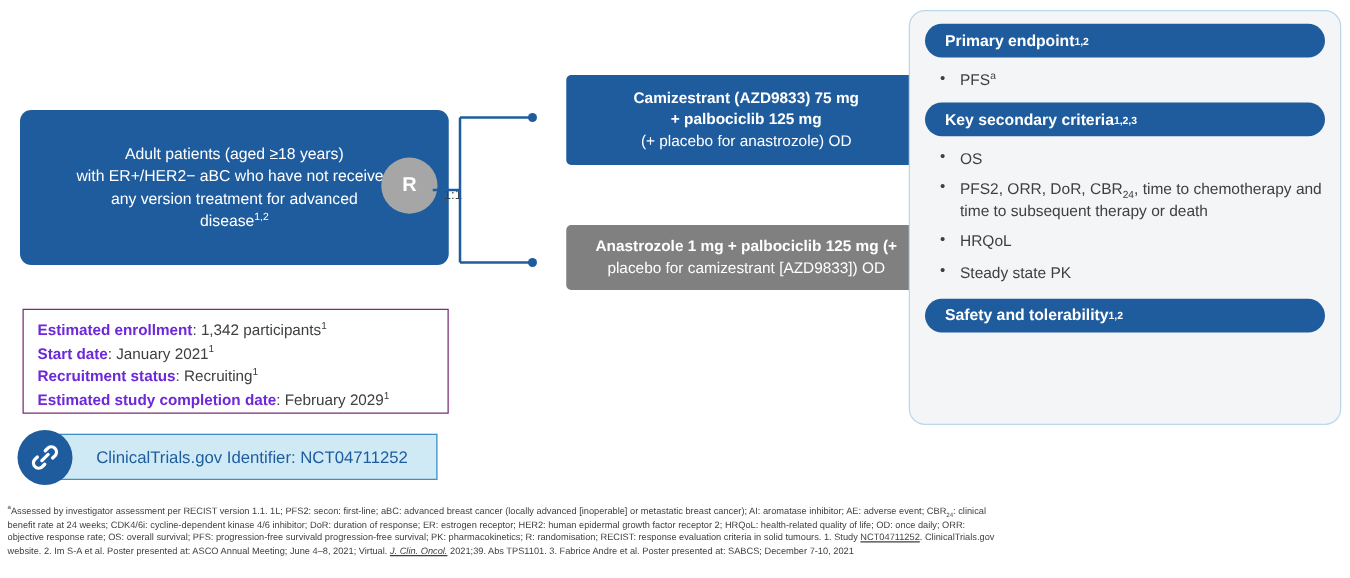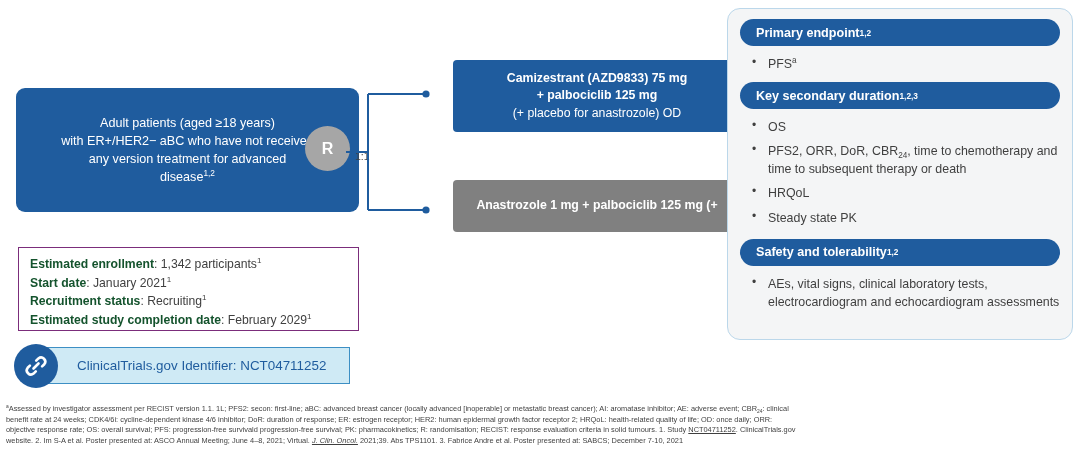--- a/index.html
+++ b/index.html
@@ -52,21 +52,21 @@
   .arm-2{left:425px;top:180px;width:288px;height:52px;background:#808080;border-radius:4px;}
   .arm b{font-weight:bold;}
 
   
   .details{
     position:absolute;left:18px;top:247px;width:341px;height:84px;
     border:1.6px solid #7B2D7B;background:#ffffff;box-sizing:border-box;
     padding:7px 11px;
   }
   .details .row{font-size:12.2px;line-height:1.52;color:#3f3f3f;white-space:nowrap;}
-  .details .row b{color:#14532d;font-weight:bold;}
+  .details .row b{color:#6d28d9;font-weight:bold;}
 
   
   .ct-wrap{position:absolute;left:14px;top:344px;height:44px;}
   .ct-circle{
     position:absolute;left:0;top:0;width:44px;height:44px;border-radius:50%;
     background:#1F5C9E;display:flex;align-items:center;justify-content:center;z-index:2;
   }
   .ct-chip{
     position:absolute;left:26px;top:3px;width:310px;height:37px;
     background:#CFEAF5;border:1px solid #3D8FC4;box-sizing:border-box;
@@ -139,20 +139,21 @@
     <div>
       <b>Camizestrant (AZD9833) 75 mg</b><br>
       <b>+ palbociclib 125 mg</b><br>
       <span>(+ placebo for anastrozole) OD</span>
     </div>
   </div>
 
   <div class="arm arm-2">
     <div>
       <b>Anastrozole 1 mg + palbociclib 125 mg (+</b><br>
+      <span>placebo for camizestrant [AZD9833]) OD</span>
     </div>
   </div>
 
   <div class="details">
     <div class="row">
       <b>Estimated enrollment</b>: <span>1,342 participants</span><sup>1</sup>
     </div>
     <div class="row">
       <b>Start date</b>: <span>January 2021</span><sup>1</sup>
     </div>
@@ -183,37 +184,34 @@
 
     <div class="pill">
       <span>Primary endpoint</span>
         <sup>1,2</sup>
     </div>
     <ul class="blist">
       <li><span>PFS</span><sup>a</sup></li>
     </ul>
 
     <div class="pill m2">
-      <span>Key secondary duration</span>
+      <span>Key secondary criteria</span>
         <sup>1,2,3</sup>
     </div>
     <ul class="blist">
       <li><span>OS</span></li>
       <li>PFS2, ORR, DoR, CBR<sub>24</sub>, time to chemotherapy and time to subsequent therapy or death</li>
       <li><span>HRQoL</span></li>
       <li><span>Steady state PK</span></li>
     </ul>
 
     <div class="pill m3">
       <span>Safety and tolerability</span>
         <sup>1,2</sup>
     </div>
-    <ul class="blist">
-      <li><span>AEs, vital signs, clinical laboratory tests, electrocardiogram and echocardiogram assessments</span></li>
-    </ul>
 
   </div>
 
   <div class="footnotes">
     <div class="fline"><sup>a</sup><span>Assessed by investigator assessment per RECIST version 1.1. 1L; PFS2: secon: first-line; aBC: advanced breast cancer (locally advanced [inoperable] or metastatic breast cancer); AI: aromatase inhibitor; AE: adverse event; CBR</span><sub>24</sub><span>: clinical</span></div>
     <div class="fline">benefit rate at 24 weeks; CDK4/6i: cycline-dependent kinase 4/6 inhibitor; DoR: duration of response; ER: estrogen receptor; HER2: human epidermal growth factor receptor 2; HRQoL: health-related quality of life; OD: once daily; ORR:</div>
     <div class="fline"><span>objective response rate; OS: overall survival; PFS: progression-free survivald progression-free survival; PK: pharmacokinetics; R: randomisation; RECIST: response evaluation criteria in solid tumours. 1. Study </span><u>NCT04711252</u><span>. ClinicalTrials.gov</span></div>
     <div class="fline"><span>website. 2. Im S-A et al. Poster presented at: ASCO Annual Meeting; June 4–8, 2021; Virtual. </span><i>J. Clin. Oncol.</i><span> 2021;39. Abs TPS1101. 3. Fabrice Andre et al. Poster presented at: SABCS; December 7-10, 2021</span></div>
   </div>
 

